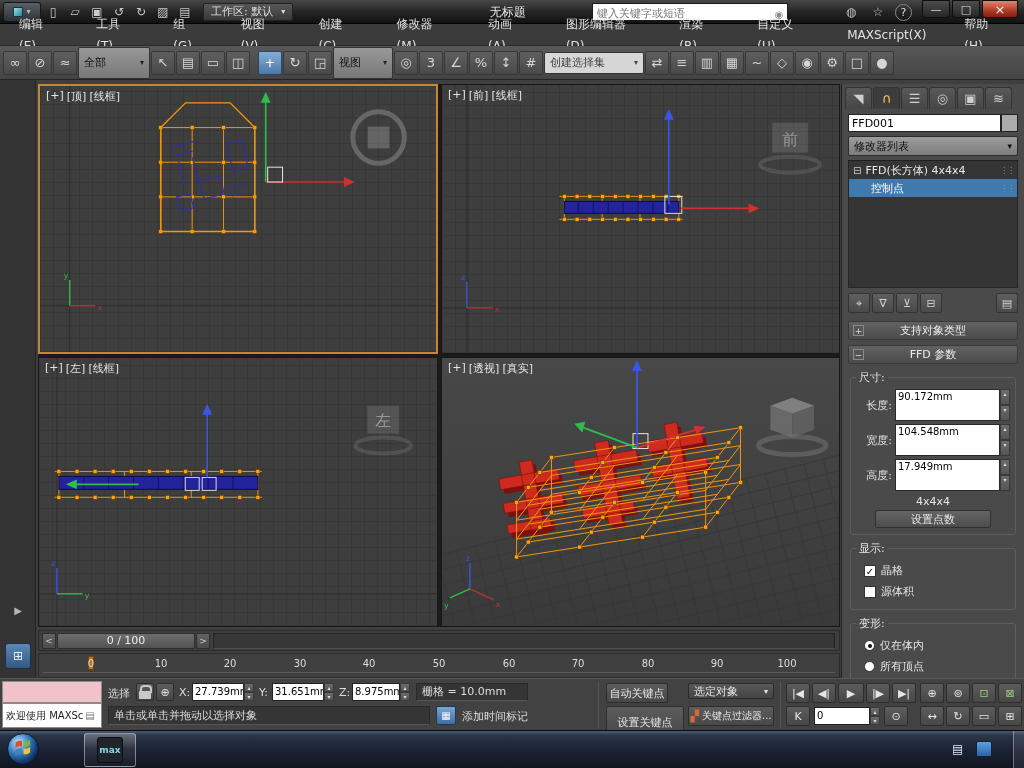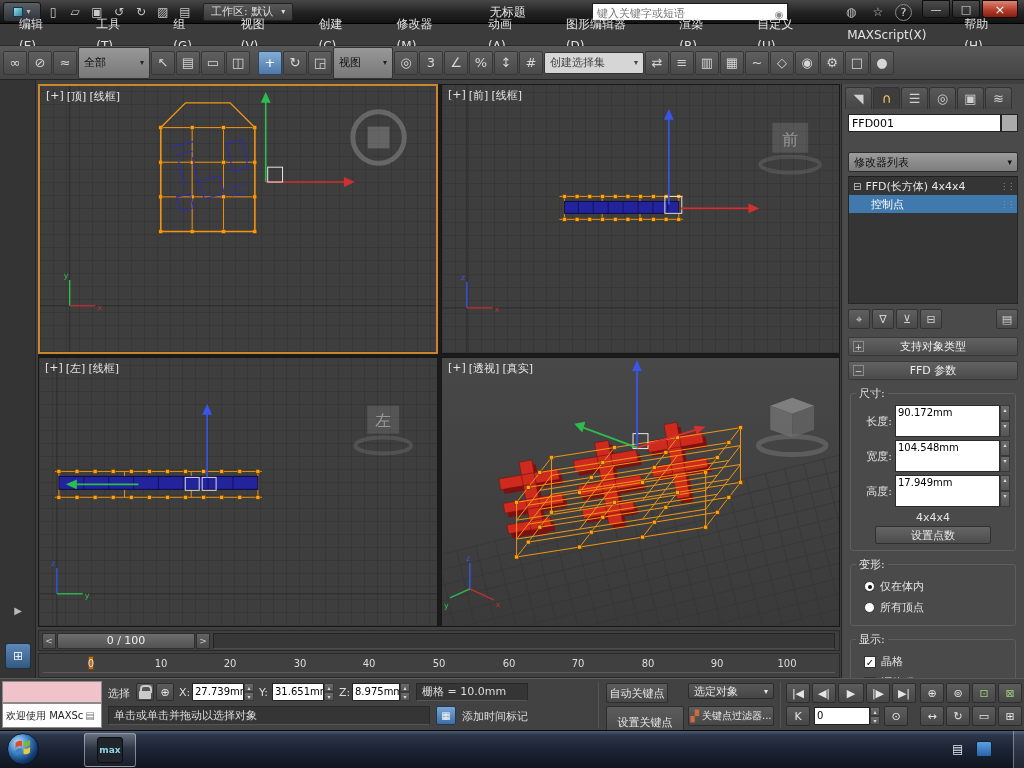--- a/index.html
+++ b/index.html
@@ -49,21 +49,21 @@
 .tstrack{flex:1;height:16px;margin:0 2px;background:#373737;border:1px solid #242424;border-bottom-color:#4e4e4e}
 .trackbar{position:absolute;left:38px;top:653px;width:802px;height:25px;background:#404040;border:1px solid #2a2a2a;font-size:10px;color:#ddd}
 .tick{position:absolute;top:4px;transform:translateX(-50%)}
 .tbline{position:absolute;left:4px;right:4px;bottom:4px;height:1px;background:#5a5a5a}
 .framemarker{position:absolute;left:49px;top:2px;width:6px;height:14px;background:#b5742c;border:1px solid #6e4512}
 
 .cmdpanel{position:absolute;left:841px;top:84px;width:183px;height:594px;background:#4a4a4a;border-left:1px solid #222;overflow:hidden}
 .ptabs{display:flex;padding:3px 3px 0;gap:1px}
 .ptab{width:27px;height:22px;display:flex;align-items:center;justify-content:center;color:#cfcfcf;font-size:13px;background:linear-gradient(#595959,#464646);border:1px solid #333;border-bottom:0;border-radius:3px 3px 0 0}
 .ptab.active{background:#3d3d3d;color:#ffca5f}
-.namerow{display:flex;align-items:center;padding:5px 6px 20px}
+.namerow{display:flex;align-items:center;padding:5px 6px 4px}
 .namefield{flex:1;height:18px;background:#fff;border:1px solid #222;font-size:11px;padding:0 3px;color:#000;font-family:inherit}
 .swatch{width:18px;height:18px;background:#ababab;border:1px solid #222}
 .modlist{height:20px;margin:0 6px 4px;background:linear-gradient(#9c9c9c,#7d7d7d);border:1px solid #2c2c2c;border-radius:2px;display:flex;align-items:center;justify-content:space-between;padding:0 5px;font-size:11px;color:#111}
 .modlist .dd{font-size:9px}
 .stack{height:128px;margin:0 6px;background:#353535;border:1px solid #262626;border-top-color:#1f1f1f;overflow:hidden}
 .stackrow{height:18px;display:flex;align-items:center;font-size:11px;color:#e8e8e8;padding:0 4px;gap:4px;position:relative;white-space:nowrap}
 .stackrow.sel{background:#3f79ad;color:#fff}
 .stackrow .dots{position:absolute;right:3px;color:#9a9a9a;font-size:8px;letter-spacing:-1px}
 .pmico{font-size:10px;color:#ccc}
 .indent{width:14px}
@@ -675,39 +675,39 @@
             <span class="arr">
               <i class="u"></i>
               <i class="d"></i>
             </span>
           </div>
       </div>
       <div class="cgrid">4x4x4</div>
       <button class="maxbtn">设置点数</button>
     </fieldset>
     <fieldset class="grp">
+      <legend>显示:</legend>
+      <div class="chkrow">
+        <span class="chk">✓</span>
+        <span>晶格</span>
+      </div>
+      <div class="chkrow">
+        <span class="chk"></span>
+        <span>源体积</span>
+      </div>
+    </fieldset>
+    <fieldset class="grp">
       <legend>变形:</legend>
       <div class="chkrow">
         <span class="radio on"></span>
         <span>仅在体内</span>
       </div>
       <div class="chkrow">
         <span class="radio"></span>
         <span>所有顶点</span>
-      </div>
-    </fieldset>
-    <fieldset class="grp">
-      <legend>显示:</legend>
-      <div class="chkrow">
-        <span class="chk">✓</span>
-        <span>晶格</span>
-      </div>
-      <div class="chkrow">
-        <span class="chk"></span>
-        <span>源体积</span>
       </div>
     </fieldset>
   </div>
 
   <div class="statusbar">
     <div class="abs" style="left:2px;top:2px;width:100px;height:22px;background:#f0c3cb;border:1px solid #8a8a8a"></div>
     <div class="abs" style="left:2px;top:24px;width:100px;height:25px;background:#fdfdfd;border:1px solid #8a8a8a;color:#222;display:flex;align-items:center;padding:0 3px;gap:2px;font-size:10px">
       <span style="white-space:nowrap;overflow:hidden">欢迎使用 MAXSc</span>
       <span style="color:#777">▤</span>
     </div>

